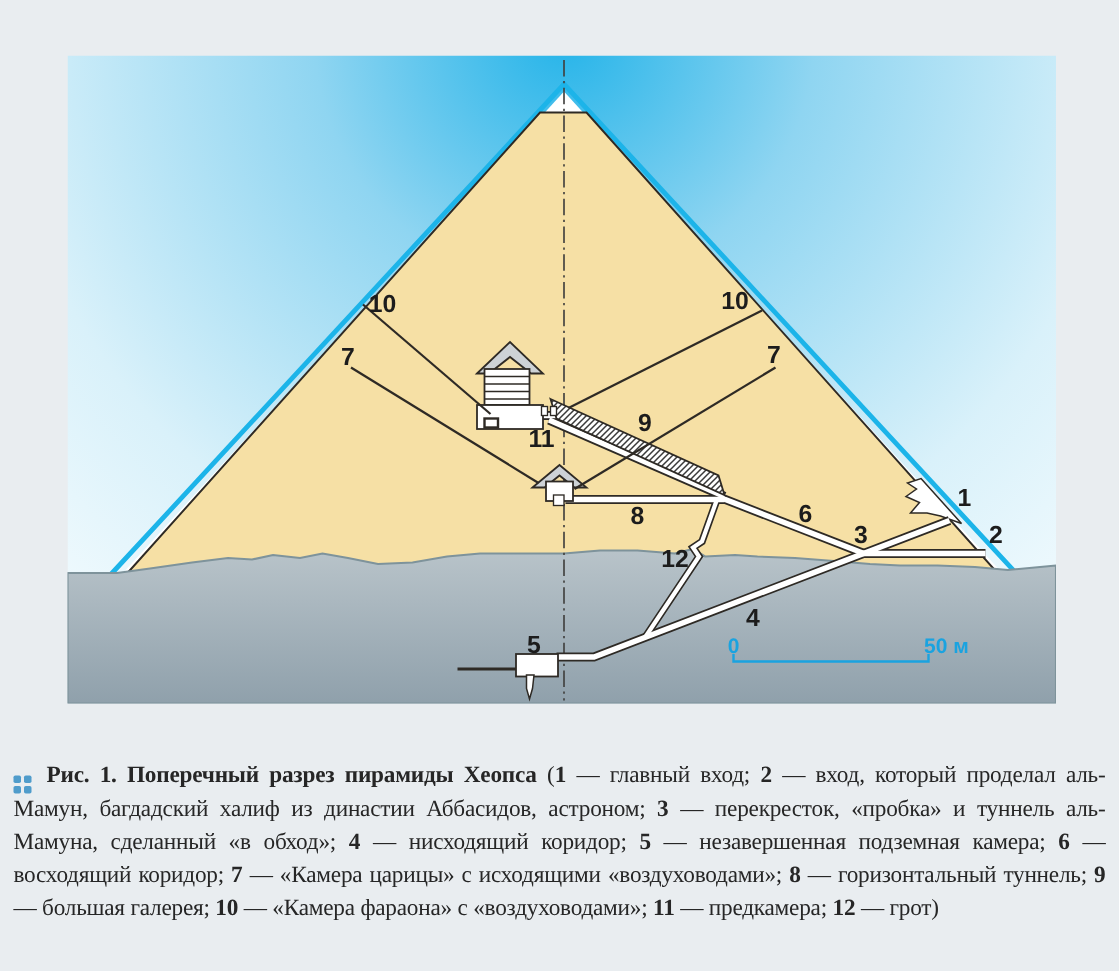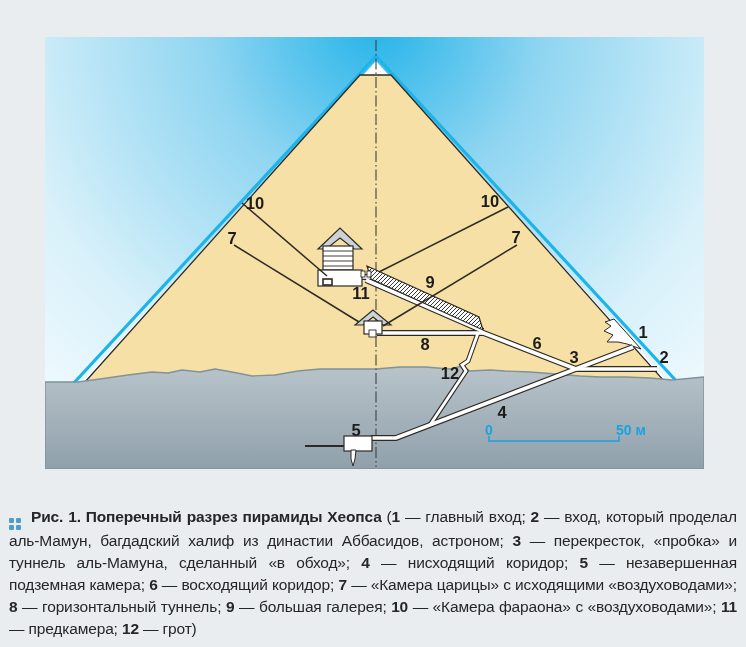--- a/index.html
+++ b/index.html
@@ -13,21 +13,21 @@
   body{
     width:746px;height:647px;overflow:hidden;background:var(--page_bg);
     font-family:"Liberation Sans",sans-serif;
   }
   svg{display:block;}
   .num{font:700 16.5px "Liberation Sans",sans-serif;fill:var(--label_ink);}
   .num.blue{fill:var(--scale_blue);font-size:14px;}
   .caption{
     margin:30px 0 0 0;padding:0 9px;
     font-size:15.5px;line-height:22px;letter-spacing:-0.15px;
-    color:var(--caption_ink);text-align:justify;
+    color:var(--caption_ink);text-align:justify;font-family:Liberation Serif, serif;
   }
   .caption b{font-weight:700;}
   .marker{
     display:inline-grid;grid-template-columns:5px 5px;grid-template-rows:5px 5px;
     gap:2px;margin-right:10px;vertical-align:-1px;
   }
   .marker span{background:var(--marker_blue);border-radius:1.2px;}
 </style>
 </head>
 <body>

